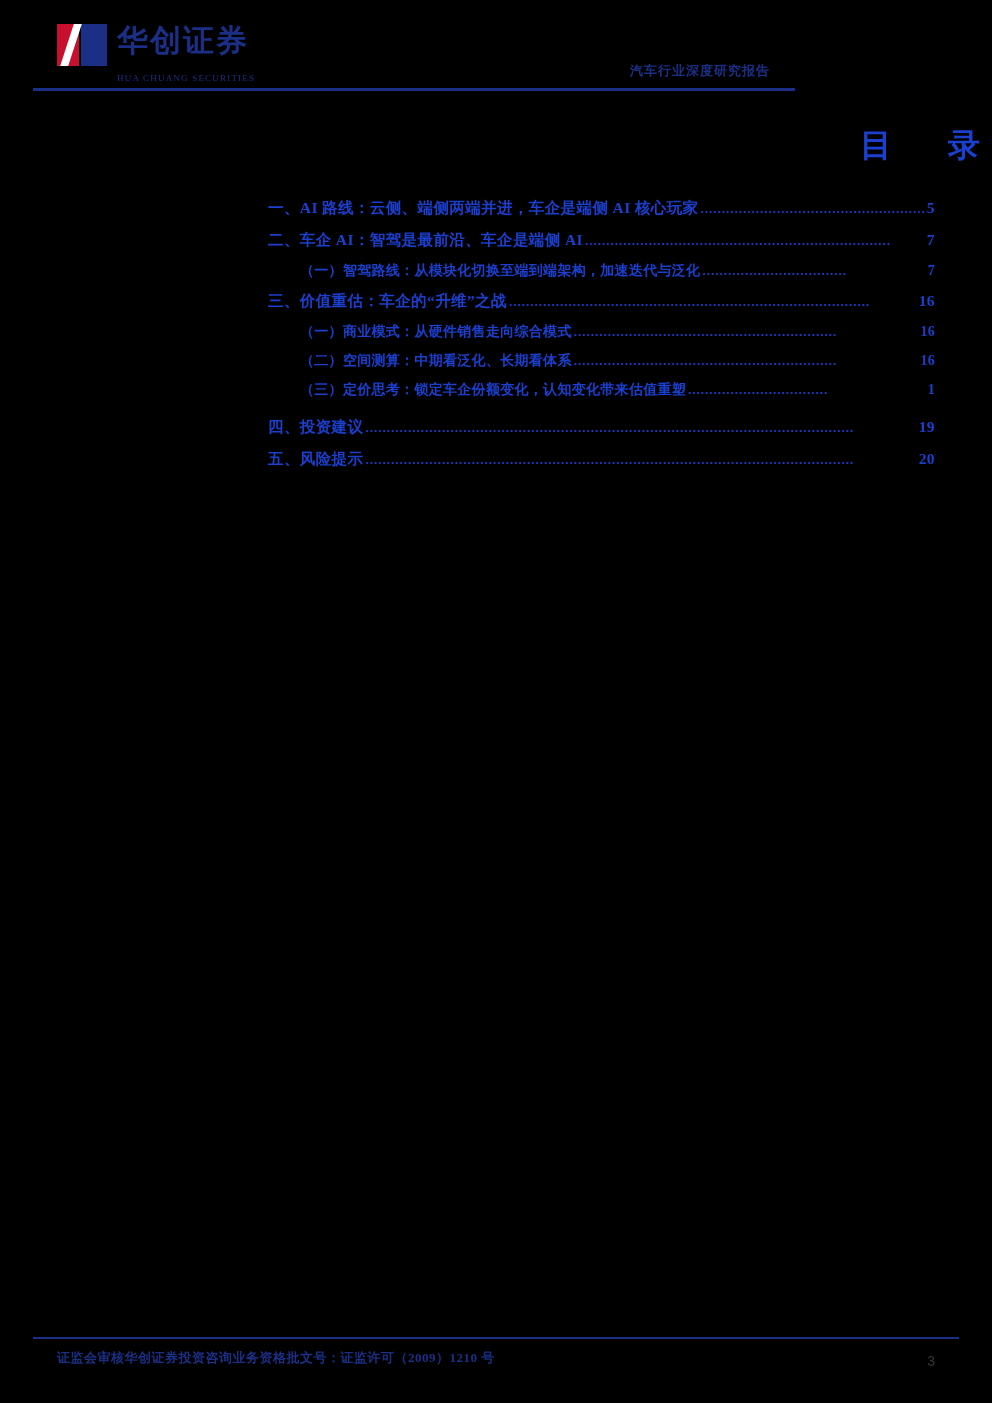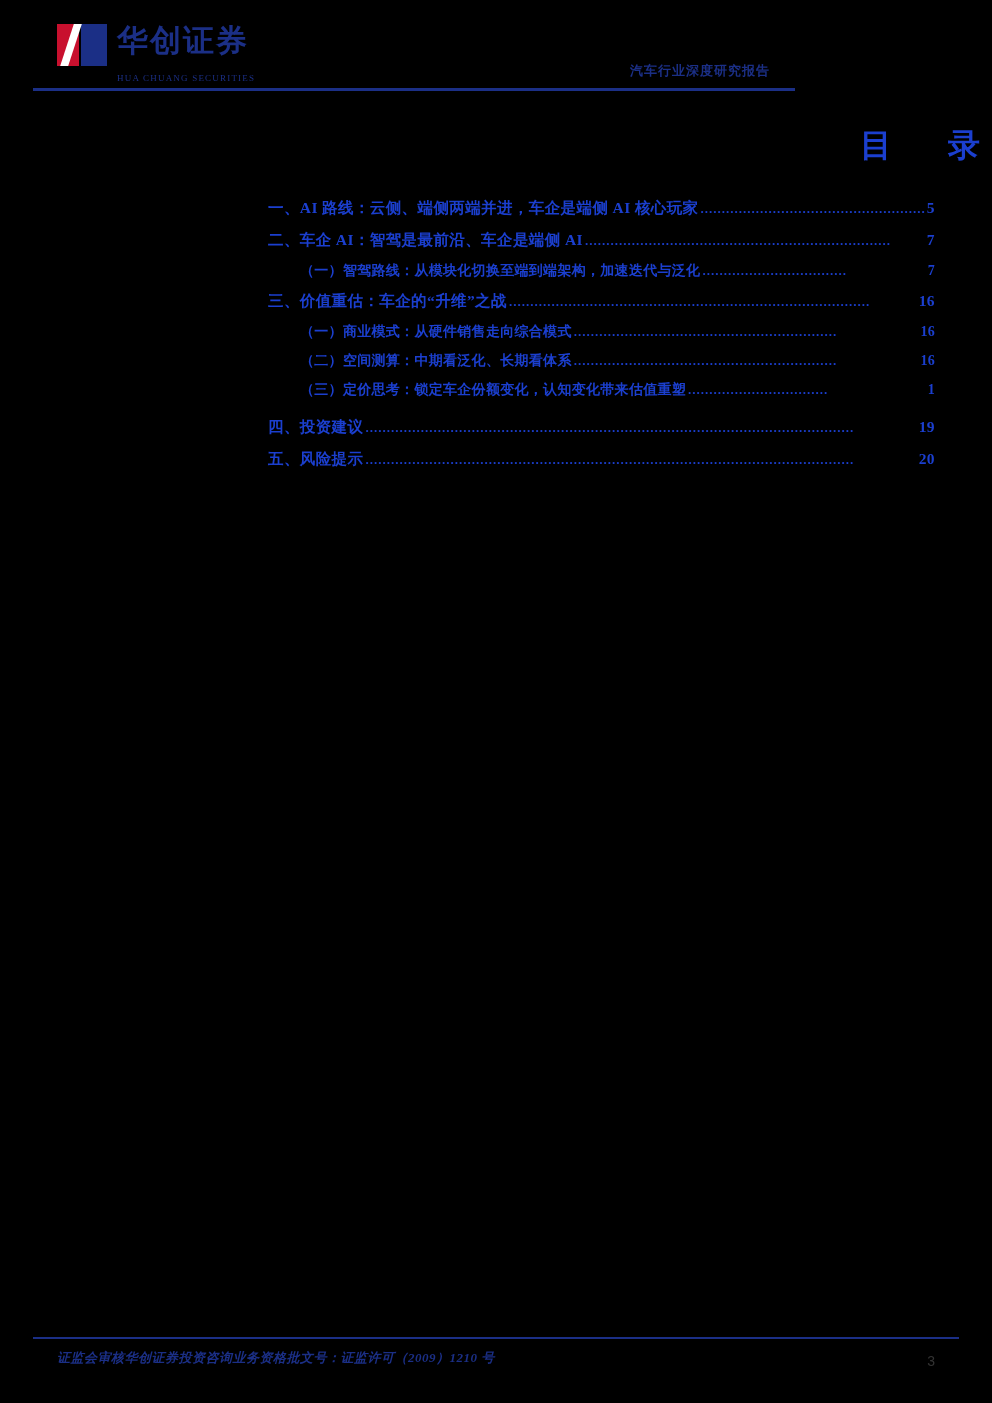--- a/index.html
+++ b/index.html
@@ -181,21 +181,20 @@
   }
   .footer-left {
     position: absolute;
     left: 57px;
     bottom: 36px;
     font-family: "Liberation Serif", "DejaVu Serif", serif;
     font-weight: bold;
     font-size: 13px;
     color: #1b2f86;
     letter-spacing: 0.5px;
-    font-style: italic;
   }
   .footer-right {
     position: absolute;
     right: 57px;
     bottom: 34px;
     font-family: "Liberation Sans", sans-serif;
     font-size: 14px;
     color: #333333;
   }
 </style>

